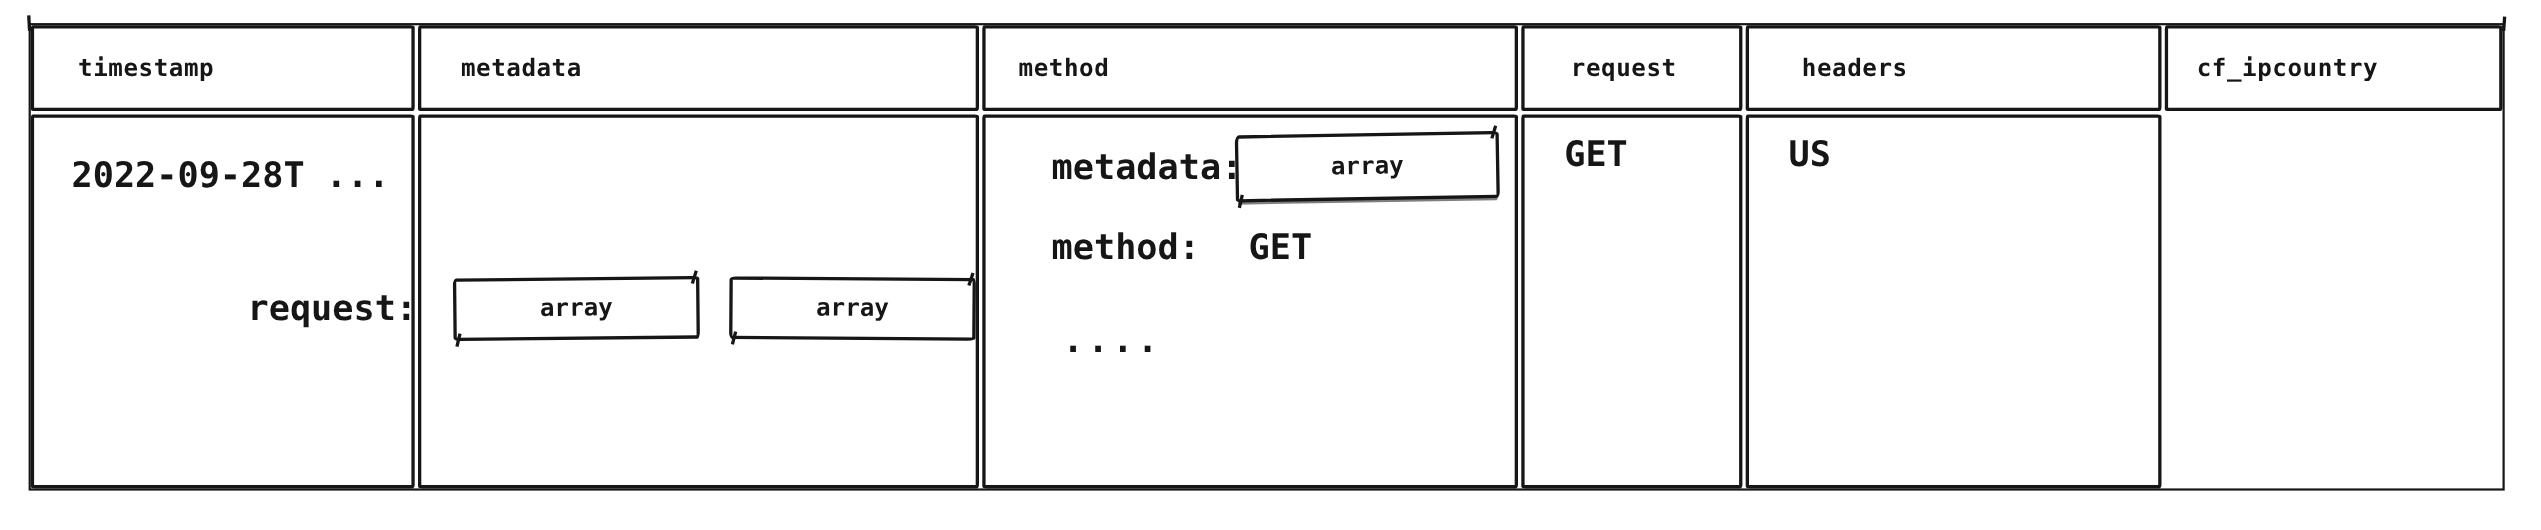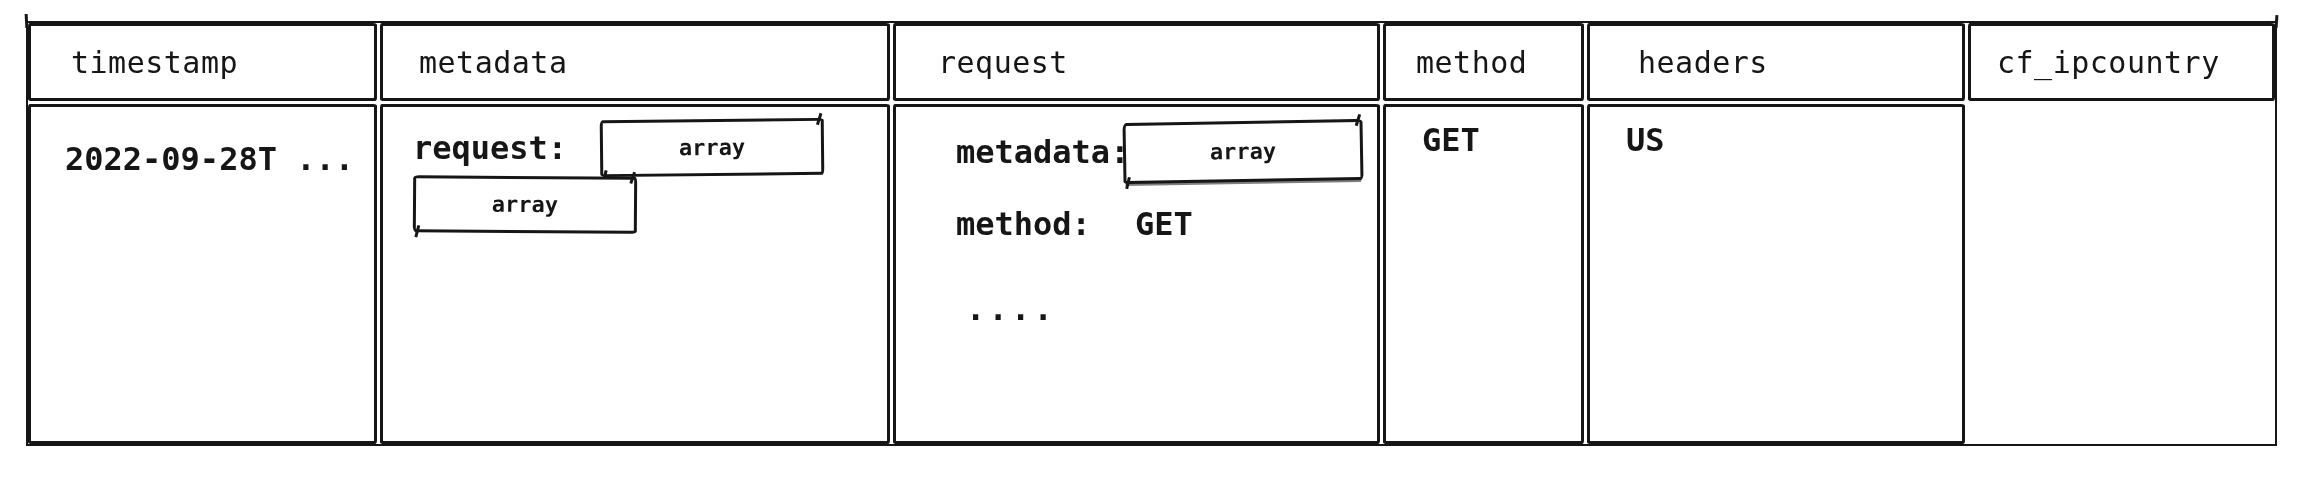--- a/index.html
+++ b/index.html
@@ -41,40 +41,40 @@
     border: 3px solid #161616;
     background: #ffffff;
     position: relative;
     border-radius: 2px 4px 2px 4px / 4px 2px 4px 2px; 
   }
 
   
   .hcell {
     display: flex;
     align-items: center;
-    font-size: 30px;
-    font-weight: normal;
+    font-size: 22px;
+    font-weight: bold;
     letter-spacing: 0.5px;
     white-space: nowrap;
   }
   .h1 { padding-left: 40px; }
   .h2 { padding-left: 36px; }
   .h3 { padding-left: 42px; }
   .h4 { padding-left: 30px; }
   .h5 { padding-left: 48px; }
   .h6 { padding-left: 26px; }
 
   
   .bcell { font-size: 32px; font-weight: bold; white-space: nowrap; }
 
   .b-timestamp { padding: 33px 0 0 34px; }
 
   .b-metadata {
     padding: 12px 0 0 30px;
-    display: flex; flex-direction: column; 
+    display: flex; flex-direction: row; gap: 27px; justify-content: flex-end;
   }
   .kv { display: flex; align-items: center; }
   .b-metadata .key { width: 187px; flex: 0 0 auto; }
 
   .b-request {
     padding: 14px 0 0 60px;
     display: flex; flex-direction: column; gap: 22px;
   }
   .b-request .key { width: 167px; flex: 0 0 auto; }
   .b-request .val { margin-left: 12px; }
@@ -120,25 +120,25 @@
 
 <div class="stage">
   <div class="sketch-table">
 
     <div class="cell hcell h1">
       <span>timestamp</span>
     </div>
     <div class="cell hcell h2">
       <span>metadata</span>
     </div>
+    <div class="cell hcell h4">
+      <span>method</span>
+    </div>
     <div class="cell hcell h3">
       <span>request</span>
-    </div>
-    <div class="cell hcell h4">
-      <span>method</span>
     </div>
     <div class="cell hcell h5">
       <span>headers</span>
     </div>
     <div class="cell hcell h6">
       <span>cf_ipcountry</span>
     </div>
 
     <div class="cell bcell b-timestamp">
       <span>2022-09-28T ...</span>

